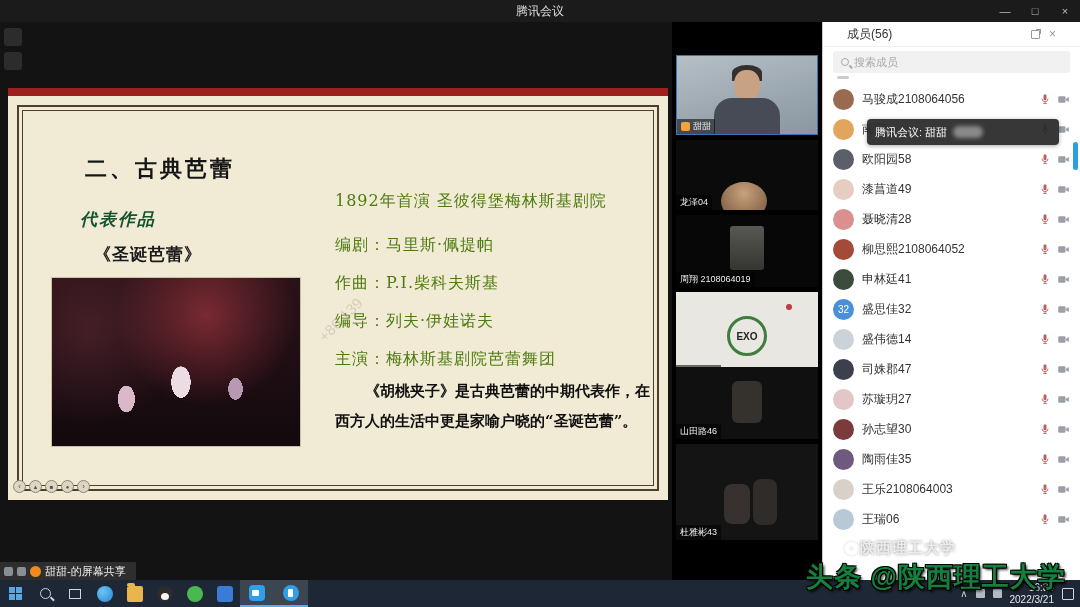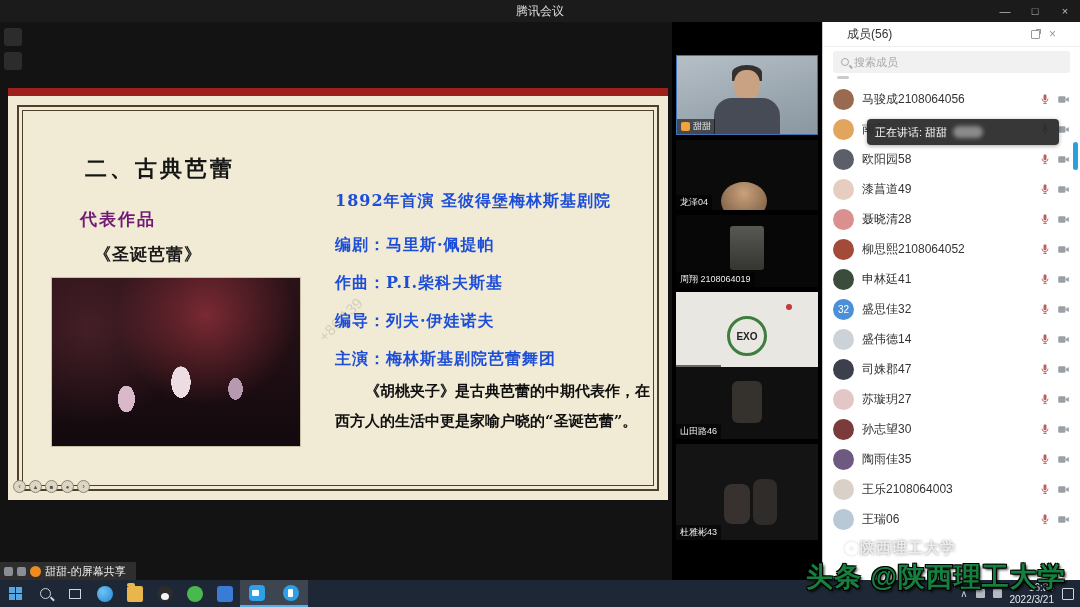--- a/index.html
+++ b/index.html
@@ -18,36 +18,36 @@
   .mini-sq{position:absolute;left:4px;width:18px;height:18px;background:#2c2c2c;border-radius:3px;}
   .mini-sq.a{top:6px;} .mini-sq.b{top:30px;}
   .red-strip{position:absolute;left:8px;top:66px;width:660px;height:8px;background:#9e201d;}
 
   .slide{position:absolute;left:8px;top:74px;width:660px;height:404px;background:#f1ead5;}
   .frame{position:absolute;inset:9px;border:2px solid #50402a;pointer-events:none;}
   .frame::after{content:"";position:absolute;inset:3px;border:1px solid #50402a;}
 
   .slide-heading{position:absolute;left:77px;top:58px;font-size:22px;font-weight:bold;color:#151515;
     font-family:"DejaVu Serif","Liberation Serif",serif;letter-spacing:3px;}
-  .slide-sub{position:absolute;left:72px;top:112px;font-size:17px;font-weight:bold;color:#701a75;
-    font-family:"DejaVu Serif","Liberation Serif",serif;letter-spacing:2px;}
+  .slide-sub{position:absolute;left:72px;top:112px;font-size:17px;font-weight:bold;color:#14532d;
+    font-family:"DejaVu Serif","Liberation Serif",serif;letter-spacing:2px;font-style:italic;}
   .slide-work{position:absolute;left:86px;top:147px;font-size:17px;font-weight:bold;color:#1a1a1a;
     font-family:"DejaVu Serif","Liberation Serif",serif;letter-spacing:1px;}
 
   .slide-photo{position:absolute;left:44px;top:182px;width:248px;height:168px;
     background:
       radial-gradient(ellipse 16px 26px at 52% 62%, #ecdce4 0 60%, transparent 61%),
       radial-gradient(ellipse 14px 22px at 30% 72%, #d9b9c9 0 60%, transparent 61%),
       radial-gradient(ellipse 12px 18px at 74% 66%, #b79ab1 0 60%, transparent 61%),
       radial-gradient(circle at 62% 22%, rgba(150,50,60,.75), transparent 45%),
       radial-gradient(circle at 15% 30%, rgba(90,40,50,.6), transparent 40%),
       linear-gradient(180deg,#2b1218,#120a0e);
     box-shadow:0 0 0 1px #c9c0a8;}
 
-  .slide-line{position:absolute;left:327px;width:322px;font-size:16px;font-weight:bold;color:#1d4ed8;
+  .slide-line{position:absolute;left:327px;width:322px;font-size:16px;font-weight:normal;color:#4d7c0f;
     font-family:"DejaVu Serif","Liberation Serif",serif;letter-spacing:1px;}
   .ln-premiere{top:95px;font-size:16px;}
   .ln0{top:139px;} .ln1{top:177px;} .ln2{top:215px;} .ln3{top:253px;}
   .slide-par{position:absolute;left:327px;top:280px;width:322px;font-size:15px;font-weight:bold;color:#101010;
     line-height:30px;text-indent:2em;font-family:"DejaVu Serif","Liberation Serif",serif;}
   .slide-wm{position:absolute;left:305px;top:215px;color:rgba(60,60,60,.16);font-size:15px;
     transform:rotate(-45deg);white-space:nowrap;}
 
   .slide-controls{position:absolute;left:5px;bottom:7px;display:flex;gap:3px;}
   .sc-btn{width:13px;height:13px;border-radius:50%;background:#ddd6c2;border:1px solid #8a8575;
@@ -465,21 +465,21 @@
       </svg>
       <svg viewBox="0 0 16 16" width="13" height="13">
         <rect x="1.5" y="4" width="9" height="8" rx="1.5" fill="#9aa0a6"></rect>
         <path d="M11 7l3.5-2v6L11 9z" fill="#9aa0a6"></path>
       </svg>
     </span>
   </div>
     </div>
 
   <div class="toast">
-    <span>正在讲话: 甜甜</span>
+    <span>腾讯会议: 甜甜</span>
     <span class="toast-blur"></span>
   </div>
   <div class="m-scroll"></div>
 </div>
 
 <div class="taskbar">
   <span class="tb-cell">
     <span class="win-logo">
         <span></span>
         <span></span>

